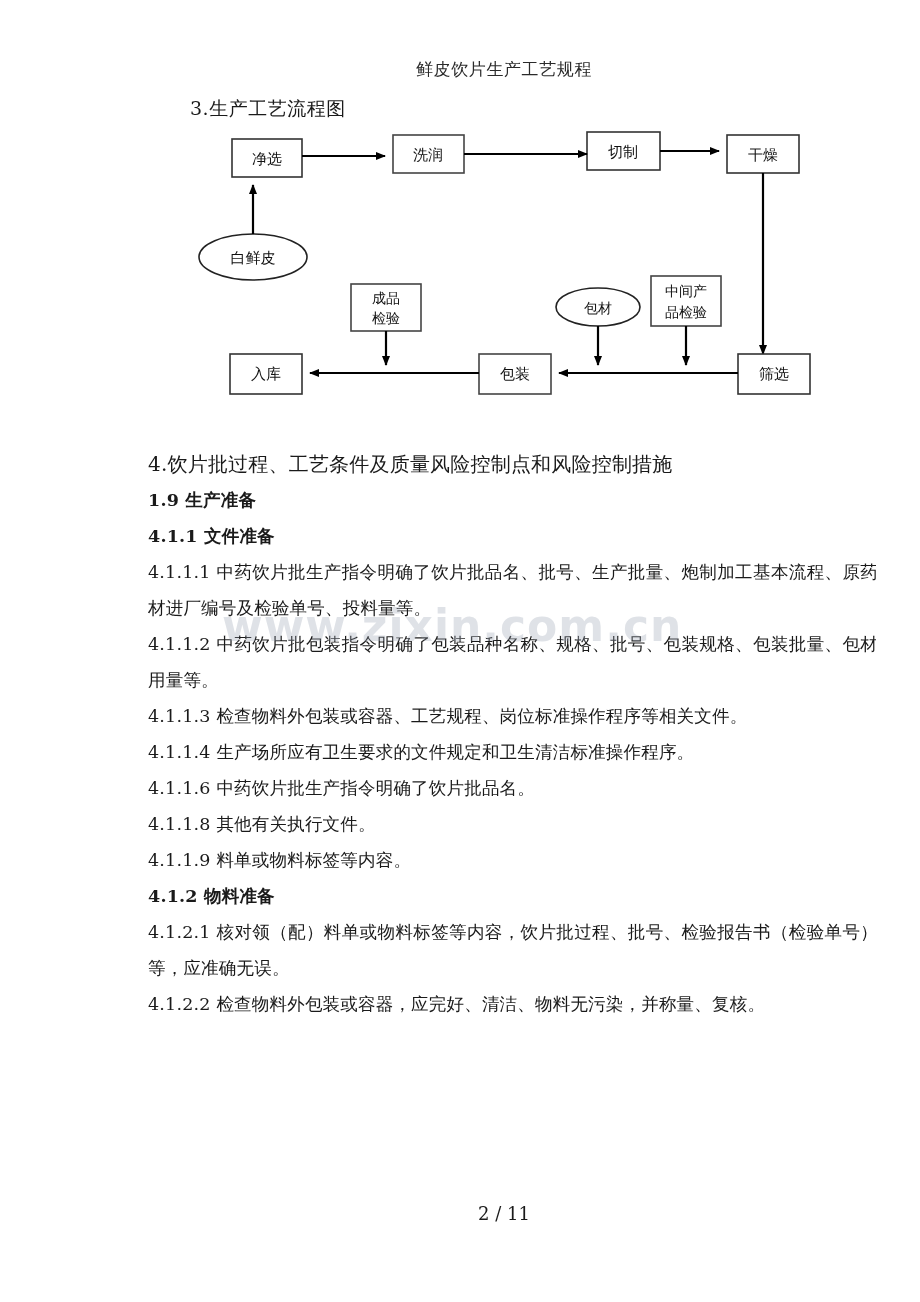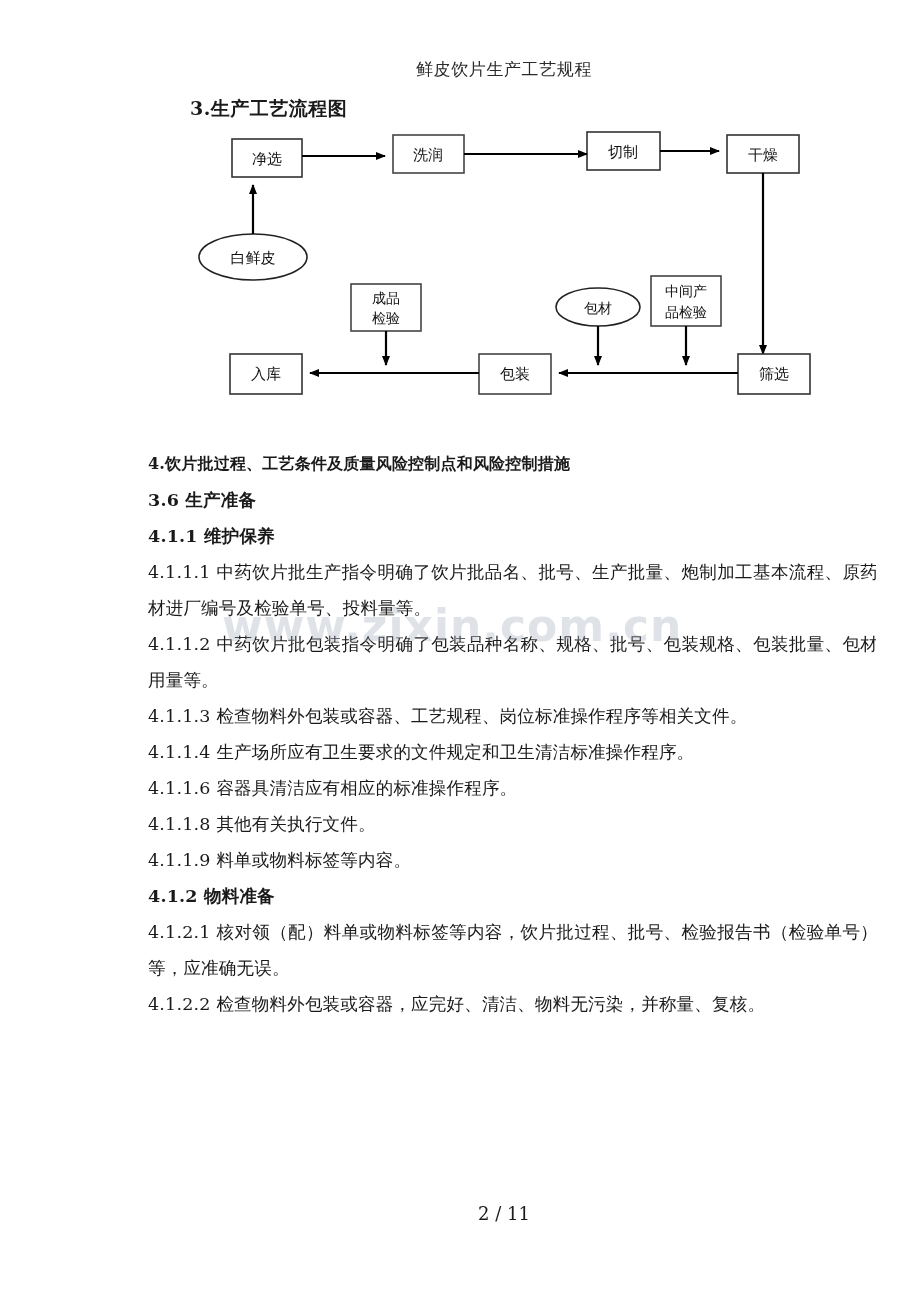--- a/index.html
+++ b/index.html
@@ -49,21 +49,20 @@
     z-index: 5;
   }
 
   
   .flow-heading {
     position: absolute;
     top: 96px;
     left: 146px;
     font-size: 19px;
     letter-spacing: 0.5px;
-    font-weight: bold;
   }
 
   
   .flowchart {
     position: absolute;
     top: 124px;
     left: 0;
     width: 920px;
     height: 280px;
   }
@@ -87,22 +86,22 @@
     line-height: 36px;
     letter-spacing: 0.2px;
     margin: 0;
     text-align: justify;
     text-justify: inter-ideograph;
   }
   .para.bold {
     font-weight: 700;
   }
   .para.h-main {
-    font-weight: 700;
-    font-size: 16px;
+    font-weight: 400;
+    font-size: 20px;
   }
 
   
   .doc-footer {
     position: absolute;
     top: 1203px;
     left: 0;
     width: 920px;
     text-align: center;
     font-size: 18px;
@@ -173,27 +172,27 @@
       <rect x="694" y="230" width="72" height="40" fill="#ffffff" stroke="#333333" stroke-width="1.6"></rect>
       <text class="fc-label" x="730" y="255" text-anchor="middle">筛选</text>
 
       <line x1="694" y1="249" x2="515" y2="249" stroke="#000000" stroke-width="2.2" marker-end="url(#ah)"></line>
       <line x1="435" y1="249" x2="266" y2="249" stroke="#000000" stroke-width="2.2" marker-end="url(#ah)"></line>
     </svg>
   </div>
 
   <div class="body-block">
     <p class="para h-main">4.饮片批过程、工艺条件及质量风险控制点和风险控制措施</p>
-    <p class="para bold">3.6 生产准备</p>
-    <p class="para bold">4.1.1  维护保养</p>
+    <p class="para bold">1.9 生产准备</p>
+    <p class="para bold">4.1.1  文件准备</p>
     <p class="para">4.1.1.1 中药饮片批生产指令明确了饮片批品名、批号、生产批量、炮制加工基本流程、原药材进厂编号及检验单号、投料量等。</p>
     <p class="para">4.1.1.2 中药饮片批包装指令明确了包装品种名称、规格、批号、包装规格、包装批量、包材用量等。</p>
     <p class="para">4.1.1.3 检查物料外包装或容器、工艺规程、岗位标准操作程序等相关文件。</p>
     <p class="para">4.1.1.4 生产场所应有卫生要求的文件规定和卫生清洁标准操作程序。</p>
-    <p class="para">4.1.1.6 容器具清洁应有相应的标准操作程序。</p>
+    <p class="para">4.1.1.6 中药饮片批生产指令明确了饮片批品名。</p>
     <p class="para">4.1.1.8 其他有关执行文件。</p>
     <p class="para">4.1.1.9 料单或物料标签等内容。</p>
     <p class="para bold">4.1.2 物料准备</p>
     <p class="para">4.1.2.1 核对领（配）料单或物料标签等内容，饮片批过程、批号、检验报告书（检验单号）等，应准确无误。</p>
     <p class="para">4.1.2.2 检查物料外包装或容器，应完好、清洁、物料无污染，并称量、复核。</p>
   </div>
 
   <div class="doc-footer">2 / 11</div>
 
 </div>

